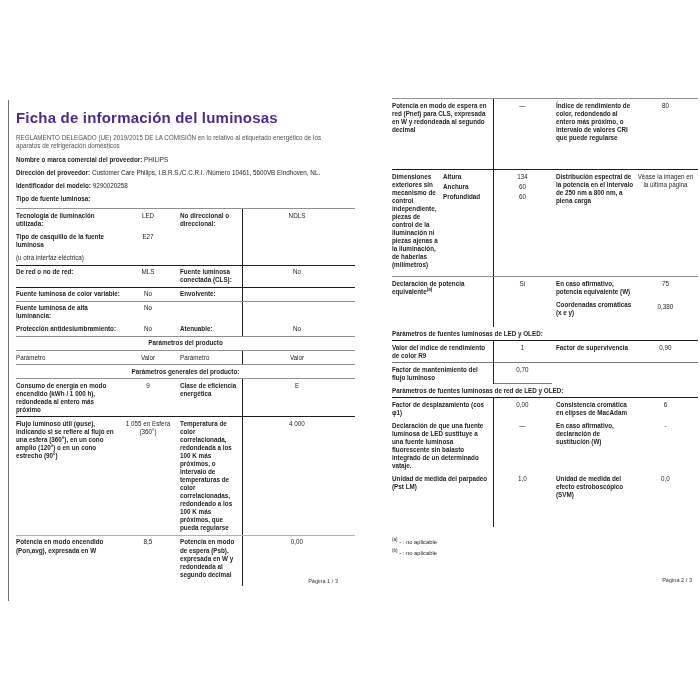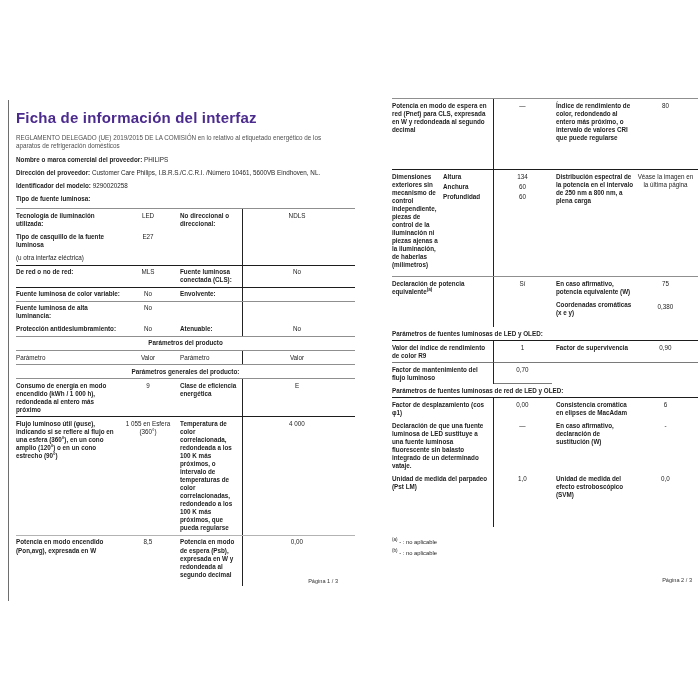--- a/index.html
+++ b/index.html
@@ -53,21 +53,21 @@
   .footer{position:absolute;font-size:5.6px;color:#333}
   #page1 .footer{right:24px;bottom:16px}
   #page2 .footer{right:6px;bottom:14px}
 </style>
 </head>
 <body>
 
 <div id="canvas">
 
   <div class="page" id="page1">
-    <div class="title">Ficha de información del interfaz</div>
+    <div class="title">Ficha de información del luminosas</div>
     <div class="reg">REGLAMENTO DELEGADO (UE) 2019/2015 DE LA COMISIÓN en lo relativo al etiquetado energético de los aparatos de refrigeración domésticos</div>
 
     <div class="meta">
       <span class="b">Nombre o marca comercial del proveedor:</span>
       <span>PHILIPS</span>
     </div>
     <div class="meta">
       <span class="b">Dirección del proveedor:</span>
       <span>Customer Care Philips, I.B.R.S./C.C.R.I. /Número 10461, 5600VB Eindhoven, NL.</span>
     </div>

